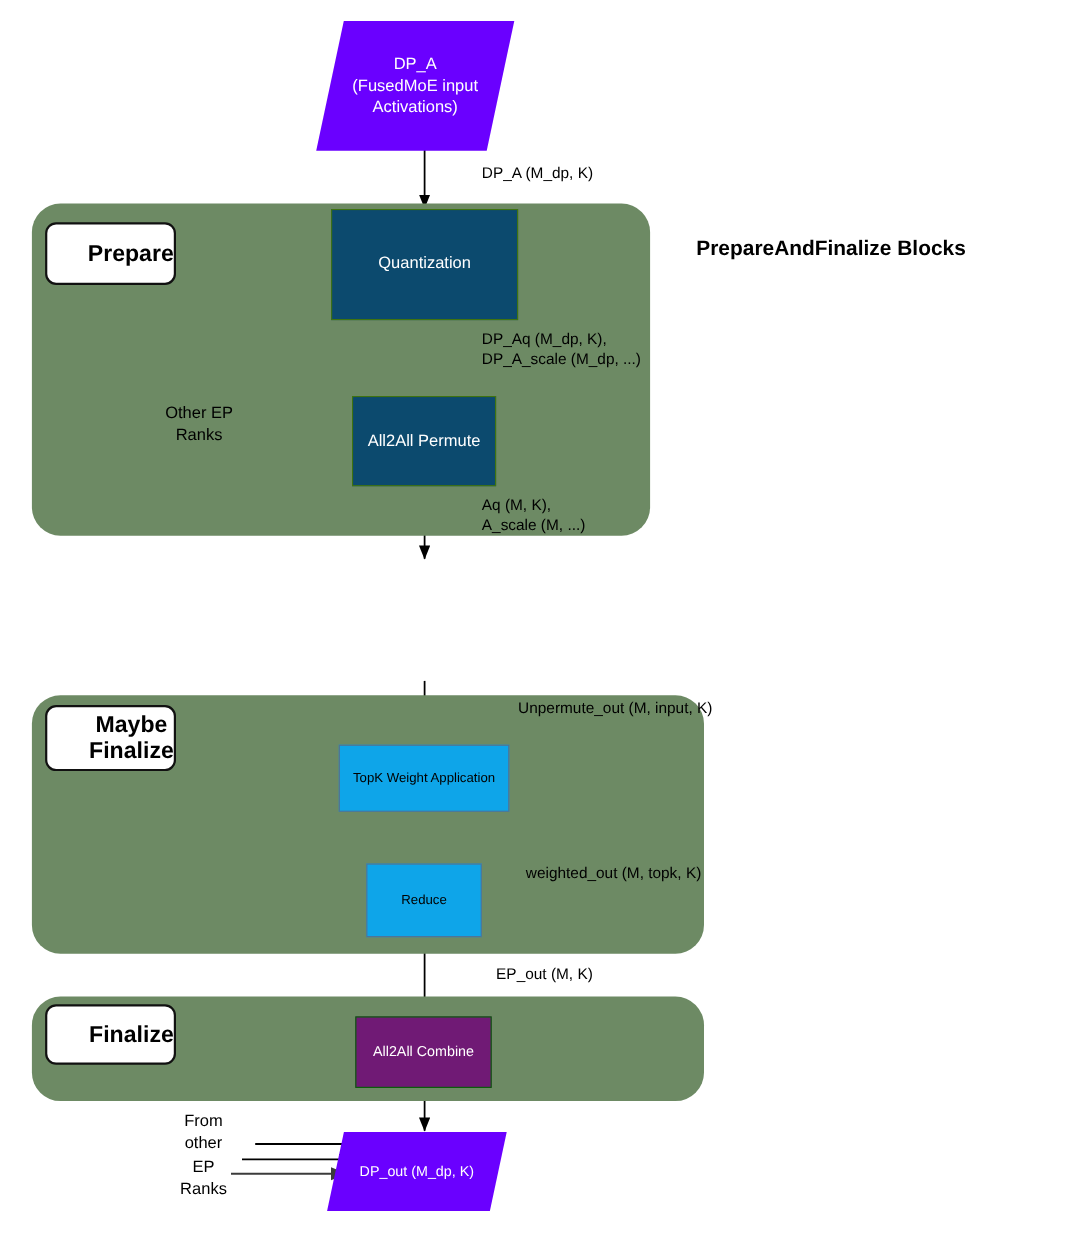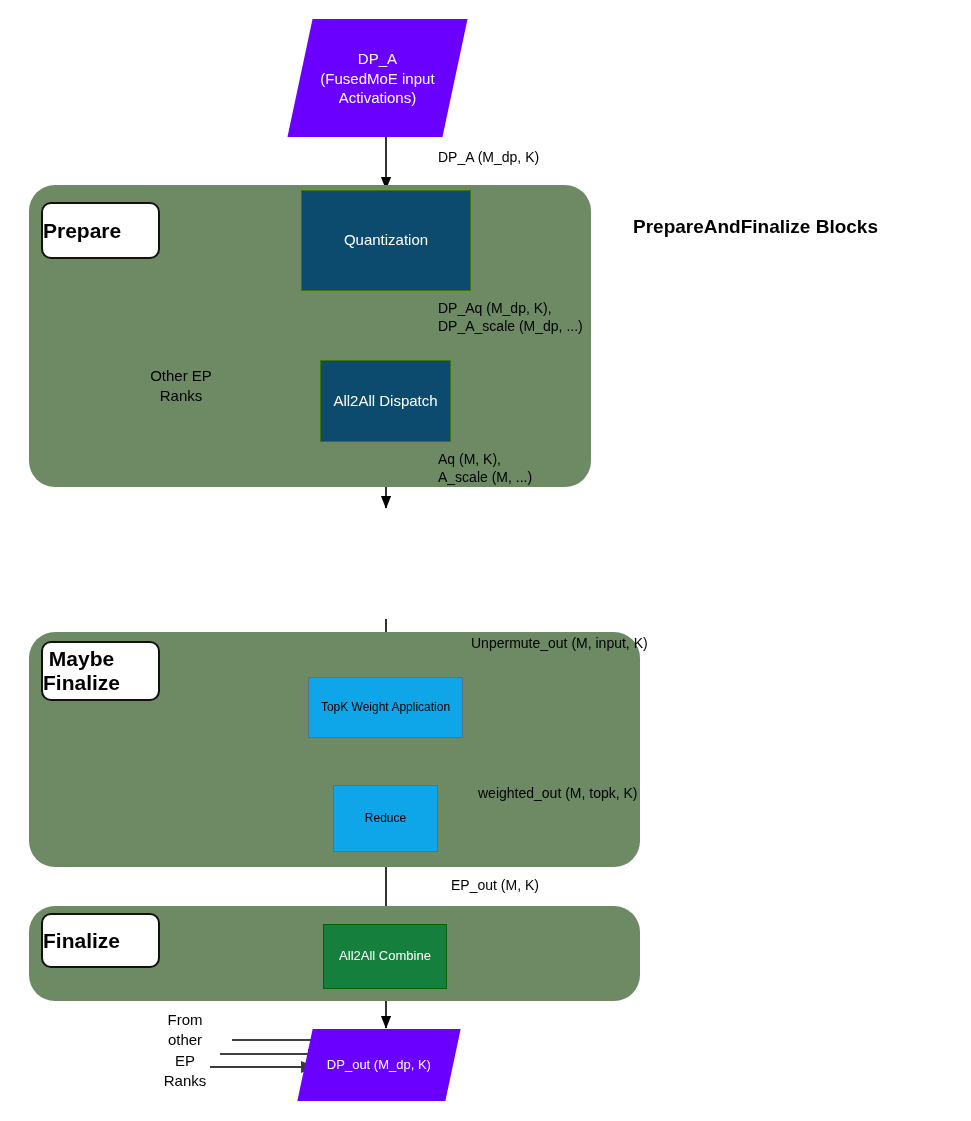--- a/index.html
+++ b/index.html
@@ -26,21 +26,21 @@
     border-radius: 26px;
     box-sizing: border-box;
   }
   .group-label {
     background: #ffffff;
     border: 2px solid #111111;
     border-radius: 10px;
     box-sizing: border-box;
     display: flex;
     align-items: center;
-    justify-content: flex-start;
+    justify-content: flex-end;
     text-align: center;
     font-weight: bold;
     font-size: 21px;
     line-height: 1.12;
     color: #000000;
   }
 
   
   .node {
     box-sizing: border-box;
@@ -50,21 +50,21 @@
     text-align: center;
     line-height: 1.25;
   }
   .node-green {
     background: #0c4a6e;
     border: 1px solid #3f7310;
     color: #ffffff;
     font-size: 15px;
   }
   .node-darkgreen {
-    background: #15803d;
+    background: #701a75;
     border: 1px solid #006400;
     color: #ffffff;
     font-size: 13px;
   }
   .node-blue {
     background: #0ea5e9;
     border: 1px solid #55718e;
     color: #000000;
     font-size: 12px;
   }
@@ -189,21 +189,21 @@
     <span class="unskew" style="white-space:pre-line;">DP_A
 (FusedMoE input
 Activations)</span>
   </div>
 
   <div class="abs node node-green" style="left:301px; top:190px; width:170px; height:101px;">
     <span>Quantization</span>
   </div>
 
   <div class="abs node node-green" style="left:320px; top:360px; width:131px; height:82px;">
-    <span>All2All Dispatch</span>
+    <span>All2All Permute</span>
   </div>
 
 
   <div class="abs node node-blue" style="left:308px; top:677px; width:155px; height:61px;">
     <span>TopK Weight Application</span>
   </div>
 
   <div class="abs node node-blue" style="left:333px; top:785px; width:105px; height:67px;">
     <span>Reduce</span>
   </div>

